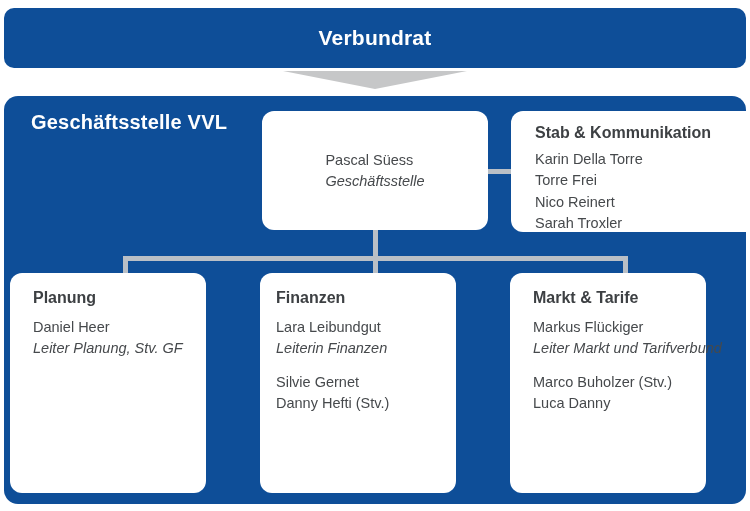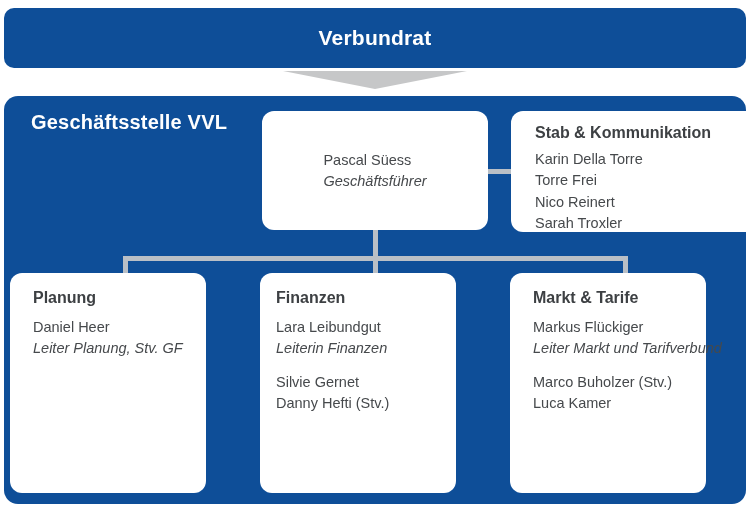--- a/index.html
+++ b/index.html
@@ -100,21 +100,21 @@
     <div class="abs connector conn-director-staff"></div>
     <div class="abs connector conn-director-down"></div>
     <div class="abs connector conn-hbar"></div>
     <div class="abs connector conn-stub-1"></div>
     <div class="abs connector conn-stub-2"></div>
     <div class="abs connector conn-stub-3"></div>
 
     <div class="abs card director-card">
       <div class="director-inner">
         <div>Pascal Süess</div>
-        <div class="role">Geschäftsführer</div>
+        <div class="role">Geschäftsstelle</div>
       </div>
     </div>
 
     <div class="abs card staff-card">
       <div class="box-title">Stab &amp; Kommunikation</div>
       <div class="member-list">
           <div>Karin Della Torre</div>
           <div>Torre Frei</div>
           <div>Nico Reinert</div>
           <div>Sarah Troxler</div>
@@ -142,18 +142,18 @@
     </div>
 
     <div class="abs card dept-card dept-3">
       <div class="box-title">Markt &amp; Tarife</div>
       <div class="head-block">
         <div>Markus Flückiger</div>
         <div class="role">Leiter Markt und Tarifverbund</div>
       </div>
       <div class="member-list dept-members">
           <div>Marco Buholzer (Stv.)</div>
-          <div>Luca Kamer</div>
+          <div>Luca Danny</div>
         </div>
     </div>
 
   </div>
 </div>
 
 </body></html>

